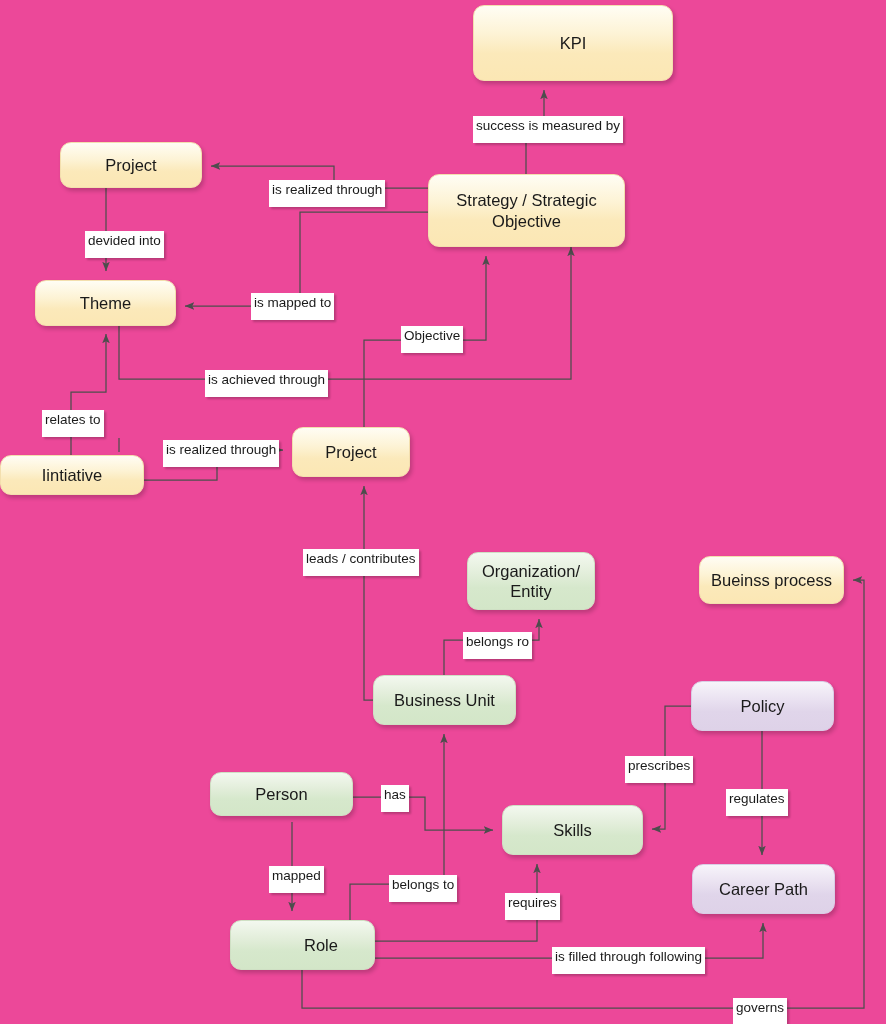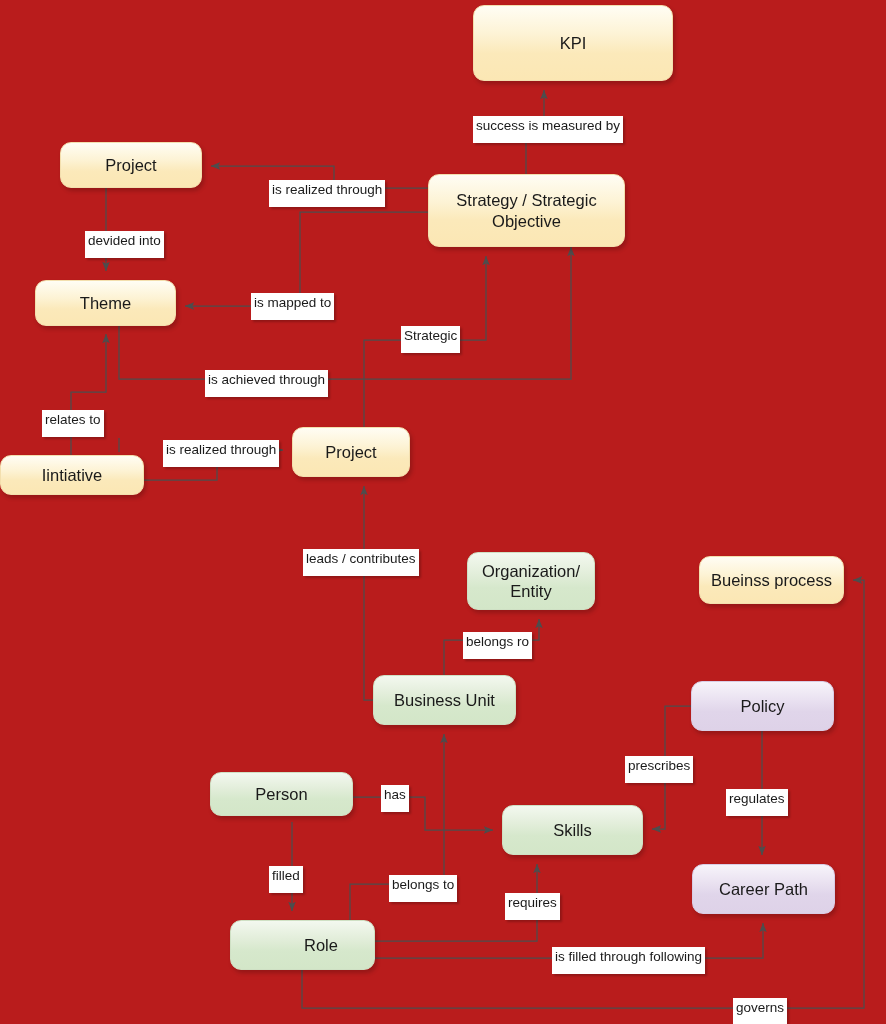--- a/index.html
+++ b/index.html
@@ -10,21 +10,21 @@
   body {
     width: 886px;
     height: 1024px;
     font-family: "Liberation Sans", sans-serif;
     overflow: hidden;
   }
   #canvas {
     position: relative;
     width: 886px;
     height: 1024px;
-    background: #b91c1c;
+    background: #ec4899;
     text-decoration: underline;
   }
   #edge-layer {
     position: absolute;
     left: 0;
     top: 0;
     width: 886px;
     height: 1024px;
     pointer-events: none;
   }
@@ -179,39 +179,39 @@
   </div>
 
   <div class="edge-label" style="left:473px; top:116px;"><span>success is  measured by</span></div>
 
   <div class="edge-label" style="left:269px; top:180px;"><span>is realized through</span></div>
 
   <div class="edge-label" style="left:85px; top:231px;"><span>devided into</span></div>
 
   <div class="edge-label" style="left:251px; top:293px;"><span>is mapped to</span></div>
 
-  <div class="edge-label" style="left:401px; top:326px;"><span>Strategic</span></div>
+  <div class="edge-label" style="left:401px; top:326px;"><span>Objective</span></div>
 
   <div class="edge-label" style="left:205px; top:370px;"><span>is achieved through</span></div>
 
   <div class="edge-label" style="left:42px; top:410px;"><span>relates to</span></div>
 
   <div class="edge-label" style="left:163px; top:440px;"><span>is realized through</span></div>
 
   <div class="edge-label" style="left:303px; top:549px;"><span>leads / contributes</span></div>
 
   <div class="edge-label" style="left:463px; top:632px;"><span>belongs ro</span></div>
 
   <div class="edge-label" style="left:625px; top:756px;"><span>prescribes</span></div>
 
   <div class="edge-label" style="left:726px; top:789px;"><span>regulates</span></div>
 
   <div class="edge-label" style="left:381px; top:785px;"><span>has</span></div>
 
-  <div class="edge-label" style="left:269px; top:866px;"><span>filled</span></div>
+  <div class="edge-label" style="left:269px; top:866px;"><span>mapped</span></div>
 
   <div class="edge-label" style="left:389px; top:875px;"><span>belongs to</span></div>
 
   <div class="edge-label" style="left:505px; top:893px;"><span>requires</span></div>
 
   <div class="edge-label" style="left:552px; top:947px;"><span>is filled through following</span></div>
 
   <div class="edge-label" style="left:733px; top:998px;"><span>governs</span></div>
 
 </div>

